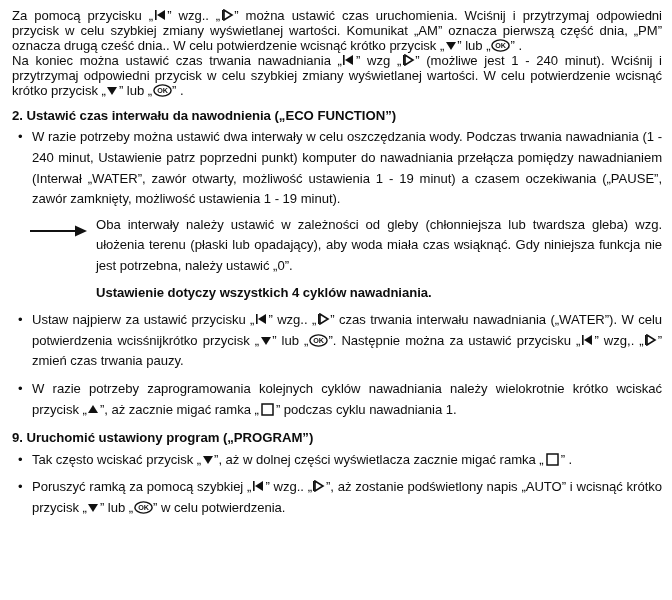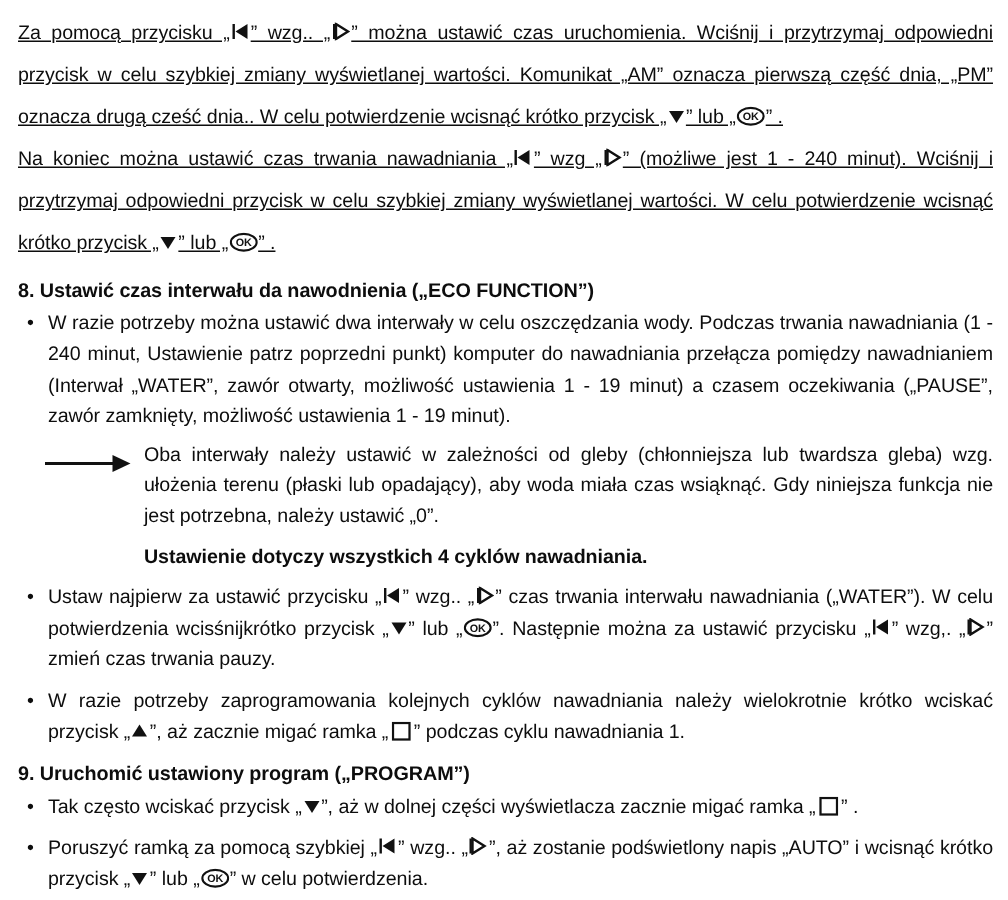--- a/index.html
+++ b/index.html
@@ -33,27 +33,26 @@
     letter-spacing: -0.05px;
     margin: 0 0 3px 0;
     padding: 0;
     white-space: nowrap;
   }
   .heading.gap-top { margin-top: 9px; }
 
   
   .para {
     font-size: 13.1px;
-    line-height: 28px;
+    line-height: 15px;
     text-align: justify;
     text-justify: inter-word;
     margin: 0;
     padding: 0;
     letter-spacing: -0.04px;
-    text-decoration: underline;
   }
 
   
   .bullet {
     position: relative;
     padding-left: 20px;
     font-size: 13.1px;
     line-height: 20.6px;
     text-align: justify;
     margin: 0;
@@ -135,21 +134,21 @@
           <polygon points="3,1 3,11 11,6" fill="none" stroke="#111" stroke-width="1.6"></polygon>
           <rect x="1" y="1" width="1.6" height="10" fill="#111"></rect>
         </svg></span><span>”  (możliwe jest 1 - 240 minut). Wciśnij i przytrzymaj odpowiedni przycisk w celu szybkiej zmiany wyświetlanej wartości. W celu potwierdzenie wcisnąć krótko przycisk „</span><span class="ic ic-down"><svg viewBox="0 0 12 11">
           <polygon points="1,2 11,2 6,10" fill="#111"></polygon>
         </svg></span><span>” lub „</span><span class="ic ic-ok"><svg viewBox="0 0 19 13">
           <ellipse cx="9.5" cy="6.5" rx="8.6" ry="5.6" fill="none" stroke="#111" stroke-width="1.4"></ellipse>
           <text x="9.5" y="9.3" font-family="Liberation Sans, sans-serif" font-size="7.2" font-weight="bold" text-anchor="middle" fill="#111">OK</text>
         </svg></span><span>” .</span>
   </p>
 
-  <h2 class="heading gap-top">8. Ustawić czas interwału da nawodnienia („ECO FUNCTION”)</h2>
+  <h2 class="heading gap-top">2. Ustawić czas interwału da nawodnienia („ECO FUNCTION”)</h2>
 
   <div class="bullet">
     <span class="dot">•</span><span>W razie potrzeby można ustawić dwa interwały w celu oszczędzania wody. Podczas trwania nawadniania (1 - 240 minut, Ustawienie patrz poprzedni punkt) komputer do nawadniania przełącza pomiędzy nawadnianiem (Interwał „WATER”, zawór otwarty, możliwość ustawienia 1 - 19 minut) a czasem oczekiwania („PAUSE”, zawór zamknięty, możliwość ustawienia 1 - 19 minut).</span>
   </div>
 
   <div class="note">
     <span class="arrow-icon">
       <svg viewBox="0 0 58 12">
           <line x1="0" y1="6" x2="50" y2="6" stroke="#111" stroke-width="2.1"></line>
           <polygon points="45,0.4 57,6 45,11.6" fill="#111"></polygon>

